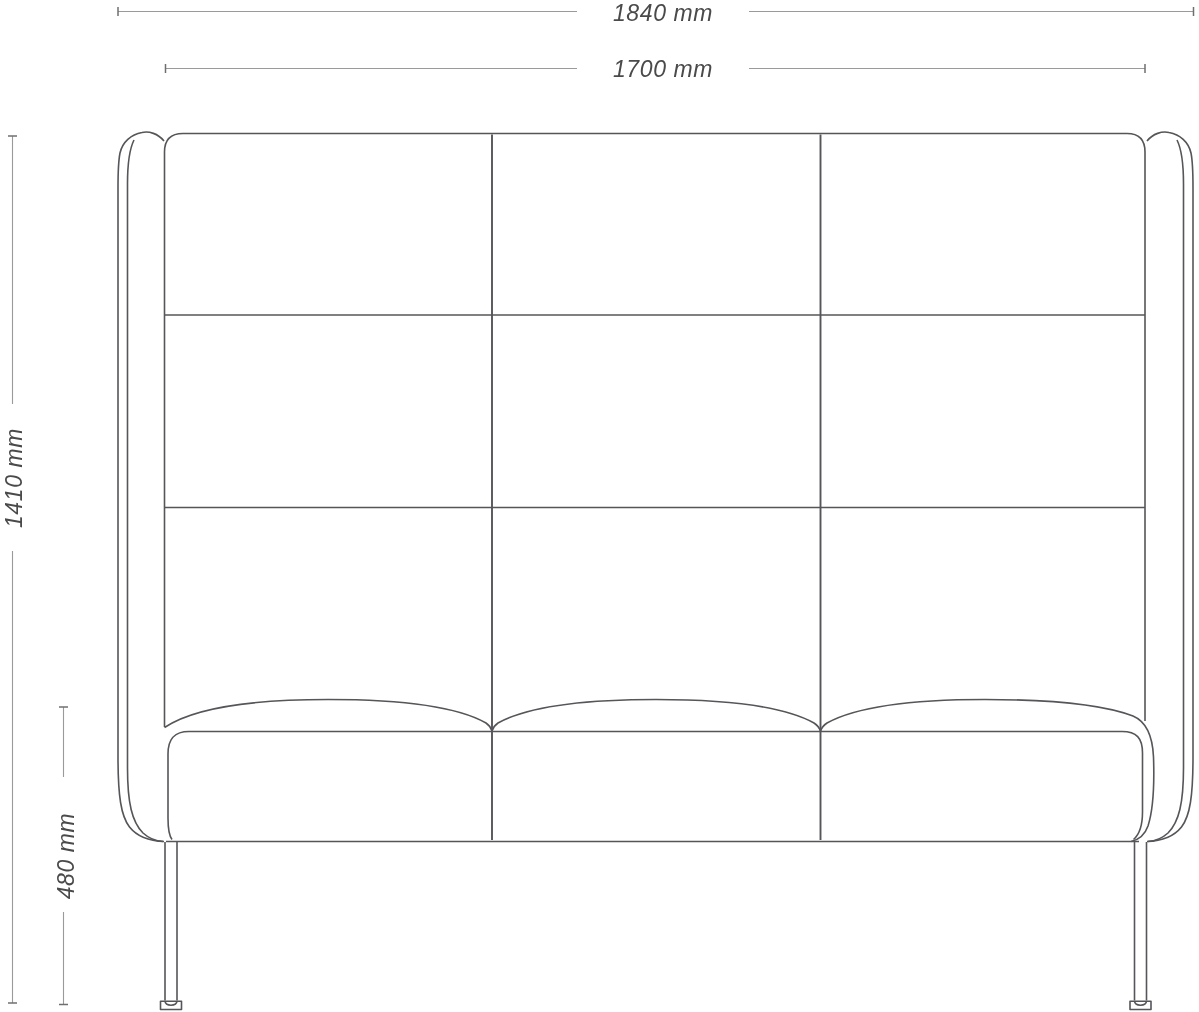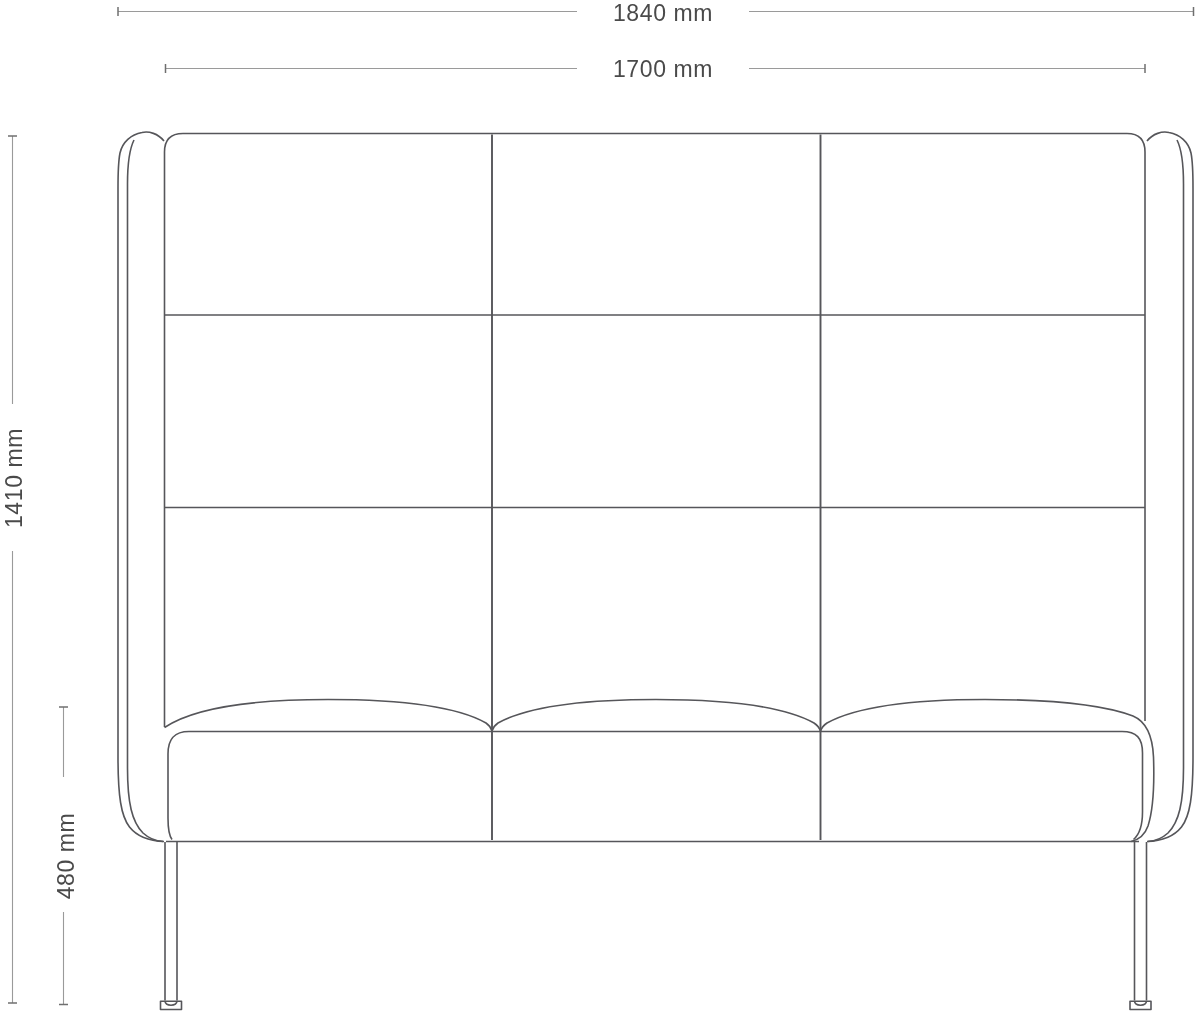--- a/index.html
+++ b/index.html
@@ -9,21 +9,21 @@
     --tick-line:#6f6f6f;
     --label-text:#4a4a4a;
   }
   html,body{margin:0;padding:0;}
   body{
     width:1199px;height:1012px;
     background:var(--background);
     overflow:hidden;
     font-family:"Liberation Sans", sans-serif;
   }
-  .stage{position:relative;width:1199px;height:1012px;}
+  .stage{position:relative;width:1199px;height:1012px;font-style:italic;}
   svg{display:block;}
   
   .sofa-line{fill:none;stroke:var(--drawing-line);stroke-width:1.6;stroke-linejoin:round;}
   .seam-v{fill:none;stroke:var(--drawing-line);stroke-width:1.9;}
   .seam-h{fill:none;stroke:var(--drawing-line);stroke-width:1.5;}
   
   .dim-line{fill:none;stroke:var(--dimension-line);stroke-width:1.1;}
   .dim-tick{fill:none;stroke:var(--tick-line);stroke-width:1.5;}
   .dim-label{
     fill:var(--label-text);

